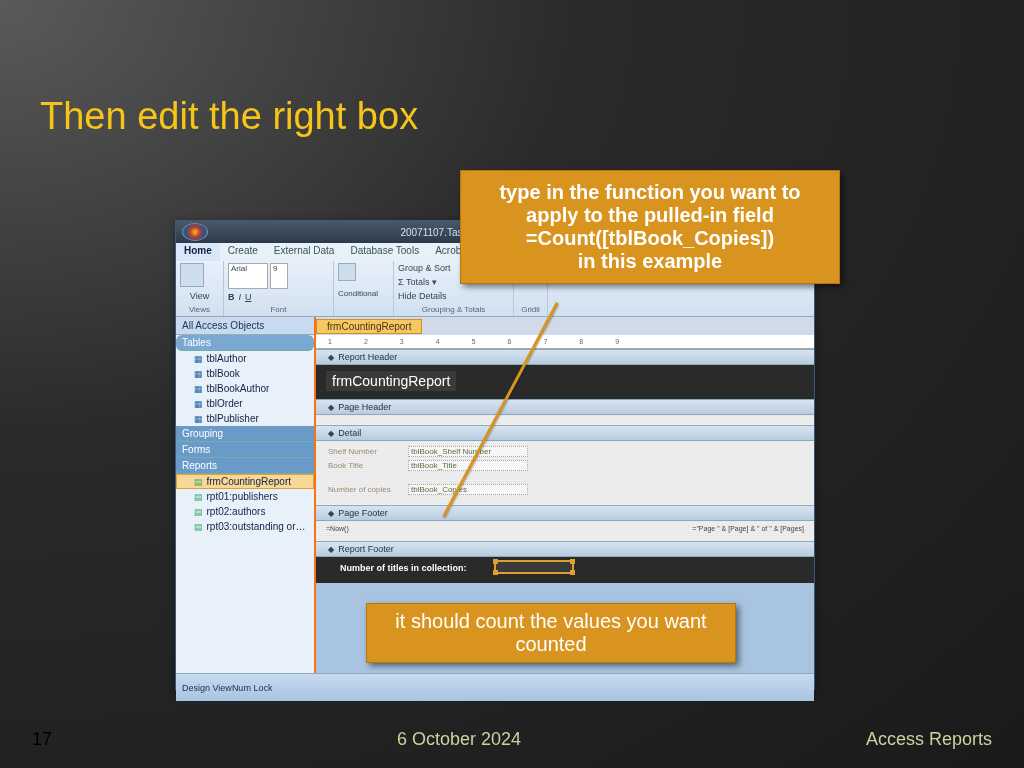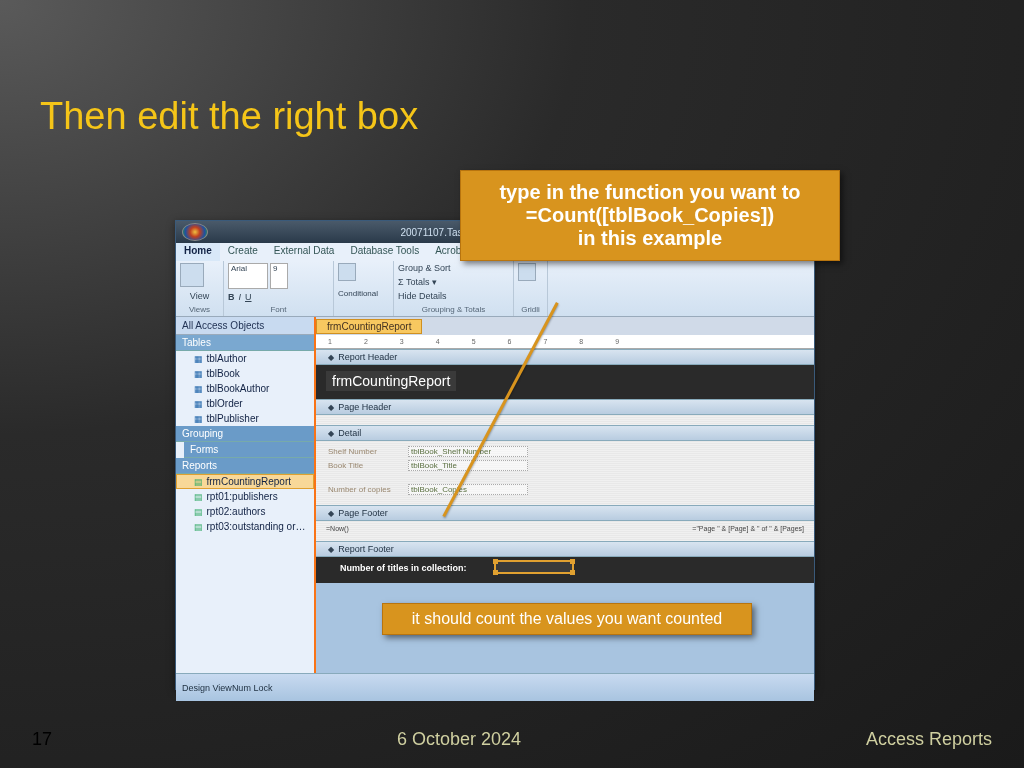--- a/index.html
+++ b/index.html
@@ -39,23 +39,23 @@
 .ribbon-group .label { font-size:8px; text-align:center; color:#567; }
 .ribbon-row { display:flex; gap:2px; align-items:center; }
 .views-icon { width:24px; height:24px; background:#cde; border:1px solid #9ab; display:inline-block;}
 .font-box { width:40px; height:26px; border:1px solid #aaa; background:#fff; font-size:8px; padding:0 2px;}
 
 
 .main-split { display:flex; height: calc(100% - 22px - 18px - 56px - 16px); }
 .nav-pane { width: 140px; background:#e8f0fa; border-right:2px solid #f97316; font-size:10px; }
 .nav-header { background:#c8daf0; padding:3px 6px; font-size:10px; color:#235; border-bottom:1px solid #9ab;}
 .nav-section { background:#8ab0d8; color:#fff; padding:2px 6px; font-size:10px; border-bottom:1px solid #7aa;}
-.nav-section.tables { background:#7aa8d0;}
+.nav-section.tables { background:#7aa8d0;border-radius:6px;}
 .nav-section.queries { background:#6a9bc8;}
-.nav-section.forms { background:#6a9bc8;margin-left:8px;}
+.nav-section.forms { background:#6a9bc8;}
 .nav-section.reports { background:#6a9bc8;}
 .nav-item { padding:2px 6px 2px 18px; color:#124; background:#e8f0fa; white-space:nowrap; overflow:hidden; text-overflow:ellipsis;}
 .nav-item.selected { background:#f8d898; border:1px solid #e0a030; padding:1px 5px 1px 17px;}
 .nav-item::before { content:"▫"; margin-right:4px; color:#8a6; font-size:9px;}
 .nav-item.tbl::before { content:"▦"; color:#26a;}
 .nav-item.rpt::before { content:"▤"; color:#3a6;}
 
 .work-area { flex:1; background:#a8c4e0; position:relative; overflow:hidden;}
 .tab-strip { height:18px; background:#d0dae8; display:flex; align-items:center;}
 .tab-strip .tab { background:#f8c860; border:1px solid #d09020; font-size:10px; padding:1px 10px; color:#432;}
@@ -83,21 +83,21 @@
 
 .status-bar { height:28px; background:linear-gradient(#c8daf0,#a8c4e0); font-size:9px; color:#234; display:flex; align-items:center; padding:0 6px; justify-content:flex-start; border-top:1px solid #8ab;}
 
 
 .callout-box {
   position:absolute; background:#d8941e; border:1px solid #b8740e;
   color:#fff; font-size:20px; text-align:center; padding:10px 14px;
   box-shadow: 3px 3px 6px rgba(0,0,0,0.5);
 }
 .callout-top { left:460px; top:170px; width:380px;font-weight:bold; }
-.callout-bottom { left:382px; top:603px; width:370px; font-size:16px; padding:6px 10px;}
+.callout-bottom { left:366px; top:603px; width:370px; font-size:20px; padding:6px 10px;}
 .callout-line {
   position:absolute; left:556px; top:302px; width:3px; height:242px;
   background:#d8941e; transform-origin: top left; transform: rotate(28deg);
   box-shadow:1px 1px 2px rgba(0,0,0,0.3);
 }
 
 
 .slide-footer { position:absolute; bottom:18px; left:0; right:0; display:flex; justify-content:space-between; color:#ccc; font-size:18px; padding:0 32px;}
 .slide-num { color:#000000;}
 .slide-date { color:#cfcfa0;}
@@ -238,20 +238,21 @@
 
   <div class="status-bar">
     <span>Design View</span>
     <span>Num Lock</span>
   </div>
 </div>
 
 <div class="callout-line"></div>
 <div class="callout-box callout-top">
   <div>type in the function you want to</div>
+  <div>apply to the pulled-in field</div>
   <div>=Count([tblBook_Copies])</div>
   <div>in this example</div>
 </div>
 <div class="callout-box callout-bottom">it should count the values you want counted</div>
 
 <div class="slide-footer">
   <span class="slide-num">17</span>
   <span class="slide-date">6 October 2024</span>
   <span class="slide-topic">Access Reports</span>
 </div>

